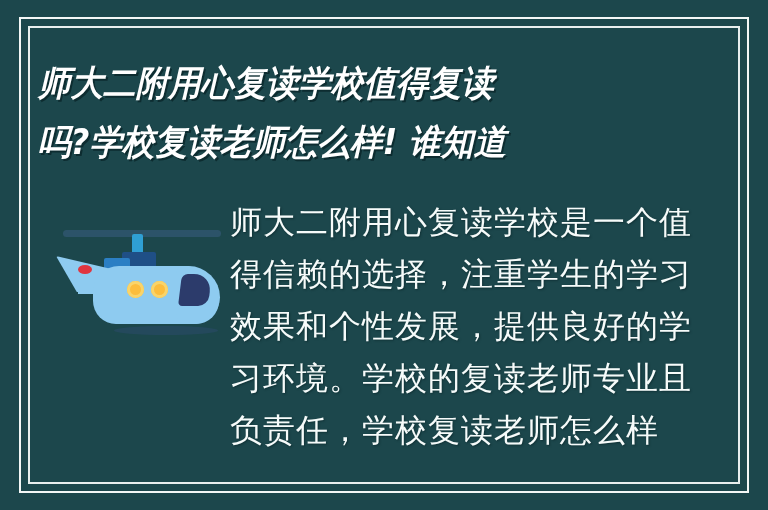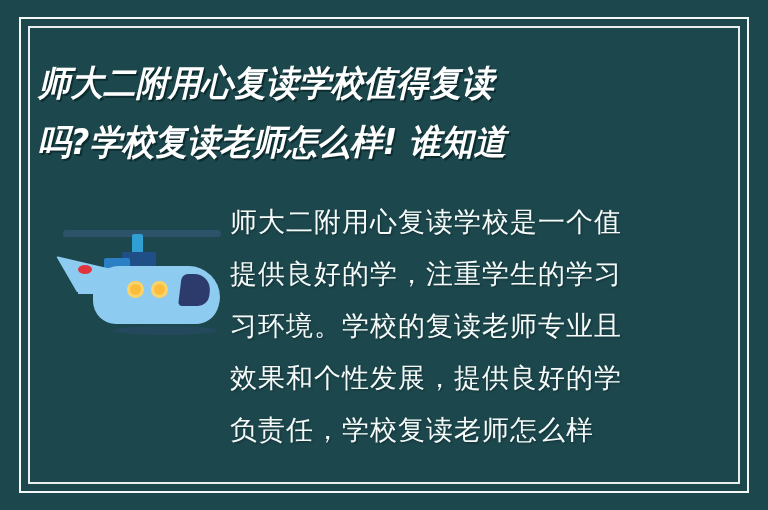--- a/index.html
+++ b/index.html
@@ -197,21 +197,21 @@
   
   .paragraph {
     position: absolute;
     left: 192px;
     top: 0px;
     right: 0px;
   }
   .para-line {
     color: #f6fbfa;
     font-family: "DejaVu Serif", "Liberation Serif", serif;
-    font-size: 27px;
+    font-size: 32px;
     line-height: 52px;
     letter-spacing: 1px;
     white-space: nowrap;
     text-shadow: 1px 1px 2px rgba(8,35,38,0.6);
   }
 </style>
 </head>
 <body>
 
 <div class="poster">
@@ -237,20 +237,20 @@
       <div class="heli-nose"></div>
       <div class="heli-taillight"></div>
       <div class="heli-win w1"></div>
       <div class="heli-win w2"></div>
       <div class="heli-cockpit"></div>
       <div class="heli-shadow"></div>
     </div>
 
     <div class="paragraph">
       <div class="para-line">师大二附用心复读学校是一个值</div>
-      <div class="para-line">提供良好的学，注重学生的学习</div>
+      <div class="para-line">得信赖的选择，注重学生的学习</div>
+      <div class="para-line">效果和个性发展，提供良好的学</div>
       <div class="para-line">习环境。学校的复读老师专业且</div>
-      <div class="para-line">效果和个性发展，提供良好的学</div>
       <div class="para-line">负责任，学校复读老师怎么样</div>
     </div>
 
   </div>
 </div>
 
 </body></html>

